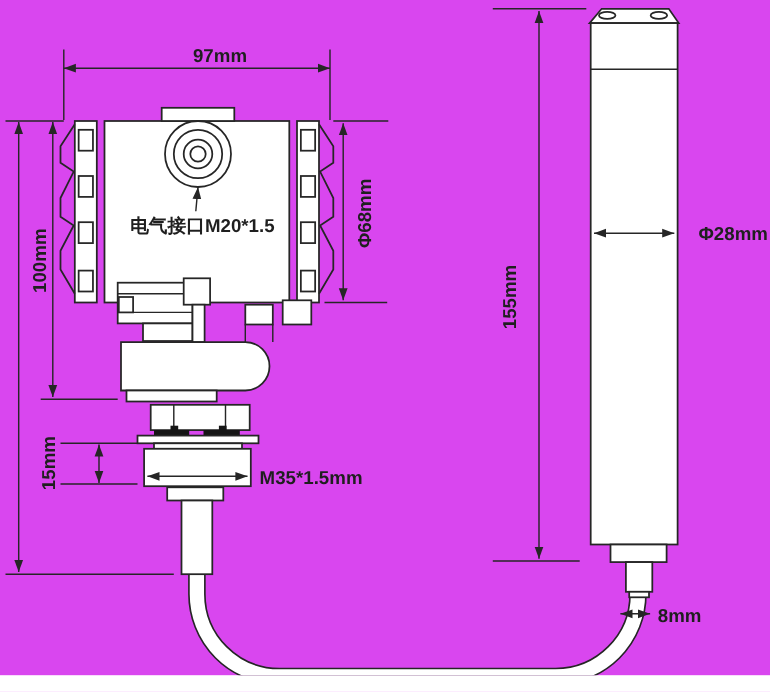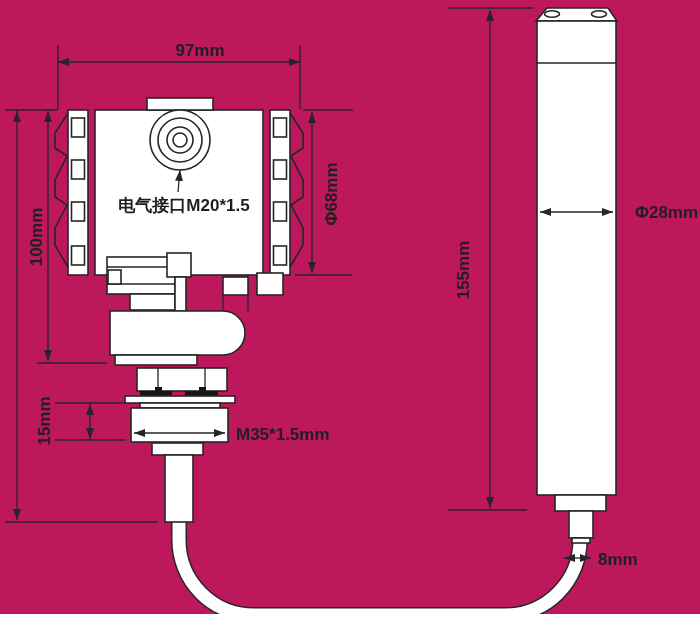--- a/index.html
+++ b/index.html
@@ -1,16 +1,16 @@
 <!DOCTYPE html>
 <html><head>
 <meta charset="utf-8">
 <style>
   html,body{margin:0;padding:0;background:#ffffff;}
-  .stage{width:700px;height:614px;position:relative;background:#be185d;overflow:hidden;}
+  .stage{width:700px;height:614px;position:relative;background:#d946ef;overflow:hidden;}
   svg{display:block;}
   .part{fill:#ffffff;stroke:#262626;stroke-width:1.6;}
   .pline{fill:none;stroke:#262626;stroke-width:1.6;}
   .thin{fill:none;stroke:#262626;stroke-width:1.3;}
   .dark{fill:#151515;stroke:none;}
   .dim{fill:none;stroke:#262626;stroke-width:1.3;}
   .dima{marker-start:url(#arrow);marker-end:url(#arrow);}
   .dimend{marker-end:url(#arrow);}
   .lbl{font-family:"Liberation Sans","DejaVu Sans",sans-serif;font-size:17px;font-weight:bold;fill:#1f1f1f;}
 </style>

